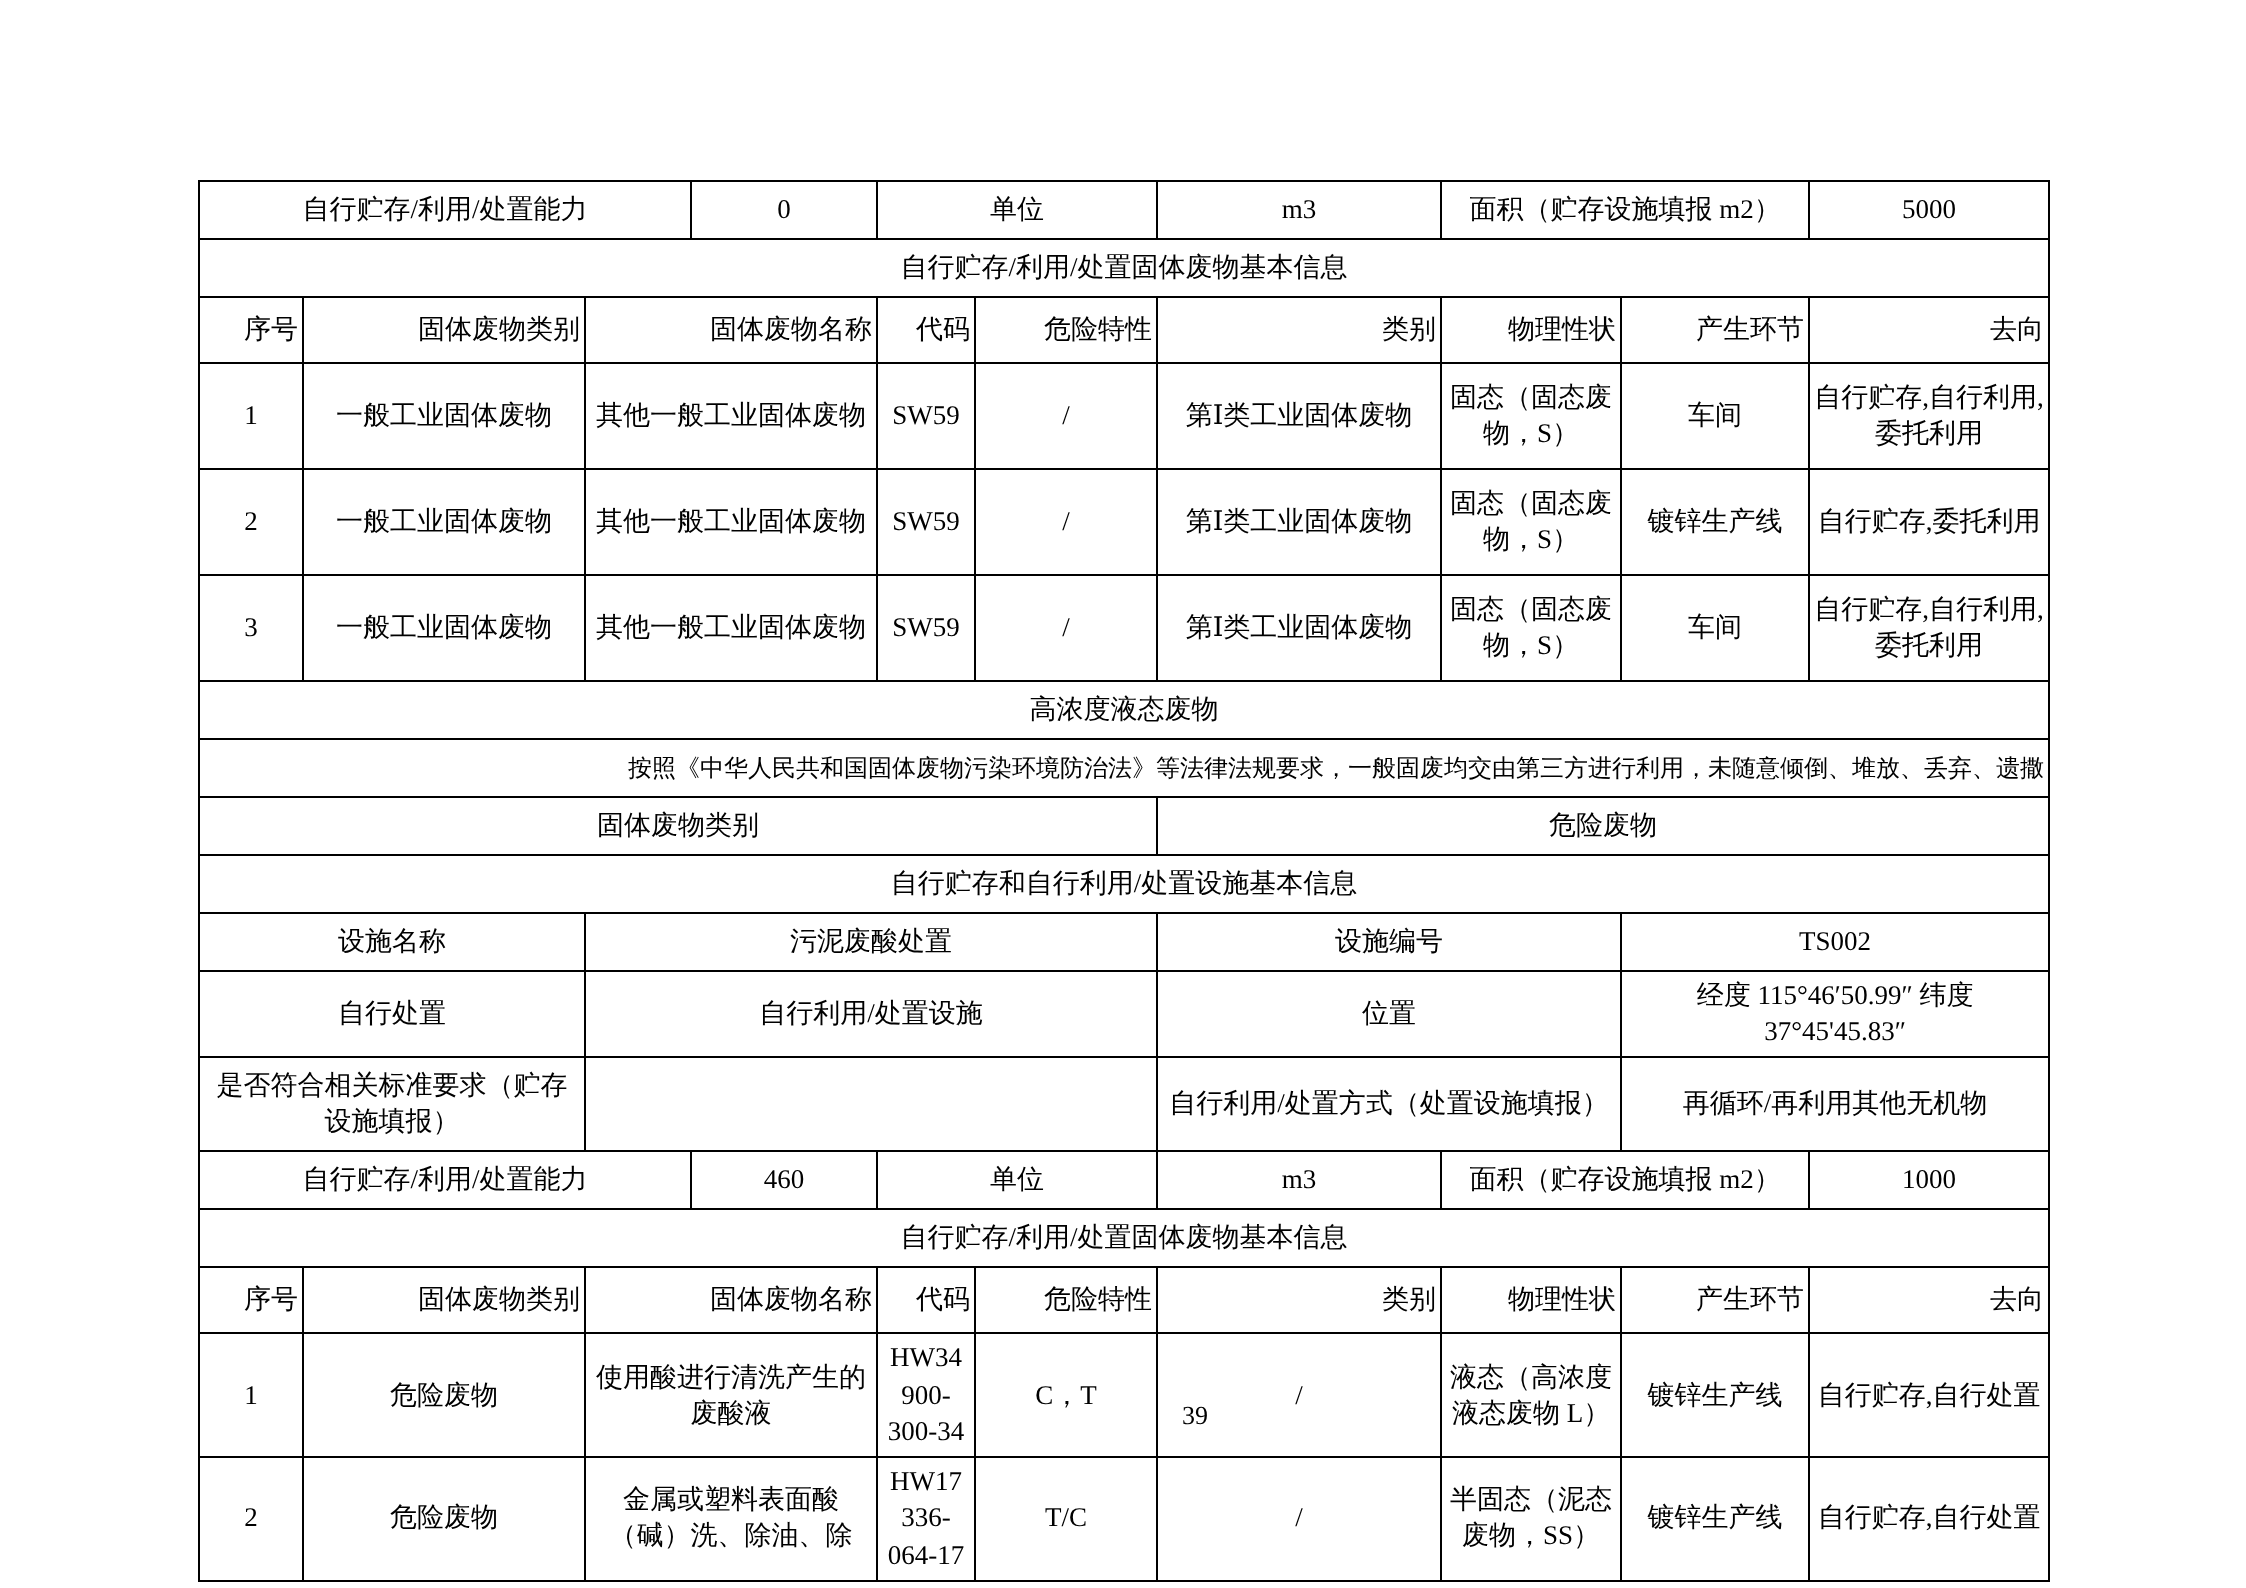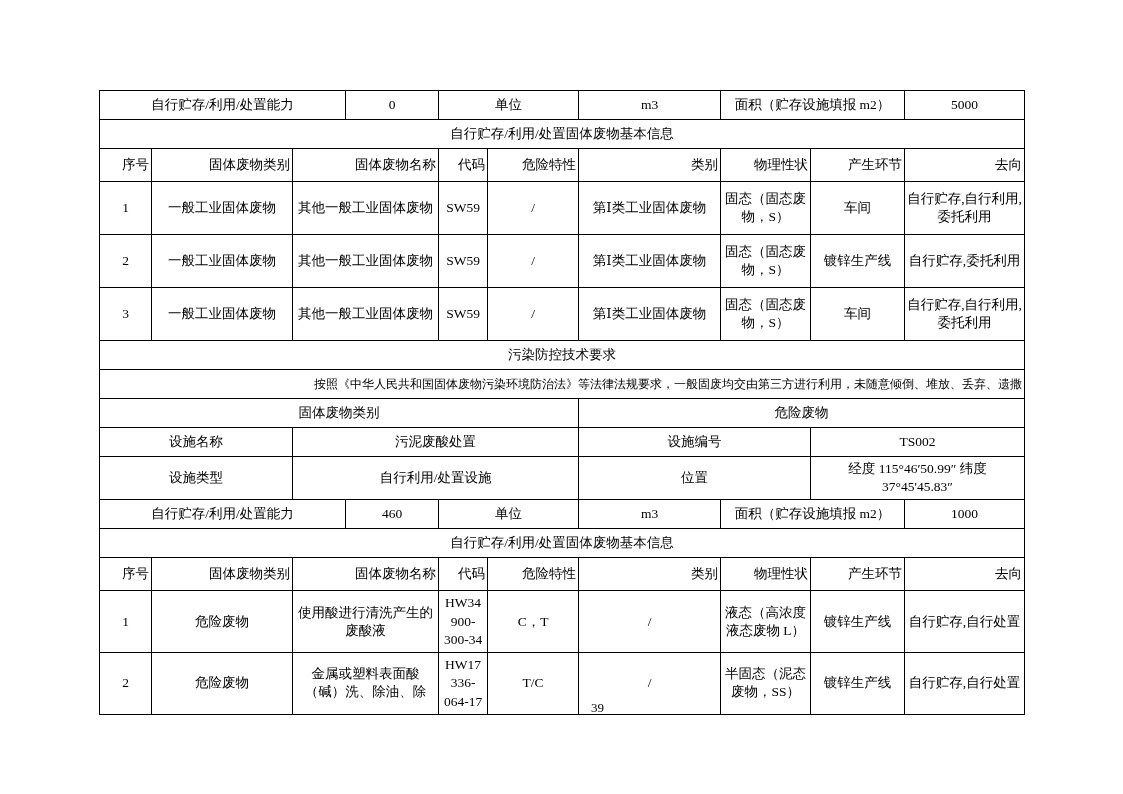--- a/index.html
+++ b/index.html
@@ -138,46 +138,55 @@
       <td colspan="2">其他一般工业固体废物</td>
       <td class="num-txt">SW59</td>
       <td>/</td>
       <td colspan="2">第Ⅰ类工业固体废物</td>
       <td class="small-txt">固态（固态废物，S）</td>
       <td class="small-txt">车间</td>
       <td class="small-txt">自行贮存,自行利用,委托利用</td>
     </tr>
 
     <tr class="row-h-small">
-      <td colspan="12">污染防控技术要求</td>
+      <td colspan="12">高浓度液态废物</td>
     </tr>
     <tr class="note-row">
       <td colspan="12" class="note-row" style="text-align:right;">按照《中华人民共和国固体废物污染环境防治法》等法律法规要求，一般固废均交由第三方进行利用，未随意倾倒、堆放、丢弃、遗撒</td>
     </tr>
 
     <tr class="row-h-small">
       <td colspan="7">固体废物类别</td>
       <td colspan="5">危险废物</td>
     </tr>
 
+    <tr class="row-h-small">
+      <td colspan="12">自行贮存和自行利用/处置设施基本信息</td>
+    </tr>
 
     <tr class="row-h-small">
       <td colspan="3">设施名称</td>
       <td colspan="4">污泥废酸处置</td>
       <td colspan="3">设施编号</td>
       <td colspan="2">TS002</td>
     </tr>
 
     <tr class="row-h-small">
-      <td colspan="3">设施类型</td>
+      <td colspan="3">自行处置</td>
       <td colspan="4">自行利用/处置设施</td>
       <td colspan="3">位置</td>
       <td colspan="2" class="xsmall-txt">经度 115°46′50.99″ 纬度 37°45'45.83″</td>
     </tr>
 
+    <tr class="data-row-2">
+      <td colspan="3">是否符合相关标准要求（贮存设施填报）</td>
+      <td colspan="4"></td>
+      <td colspan="3">自行利用/处置方式（处置设施填报）</td>
+      <td colspan="2" class="small-txt">再循环/再利用其他无机物</td>
+    </tr>
 
     <tr class="row-h-small">
       <td colspan="4">自行贮存/利用/处置能力</td>
       <td>460</td>
       <td colspan="2">单位</td>
       <td colspan="2" class="num-txt">m3</td>
       <td colspan="2">面积（贮存设施填报 m2）</td>
       <td>1000</td>
     </tr>
 

